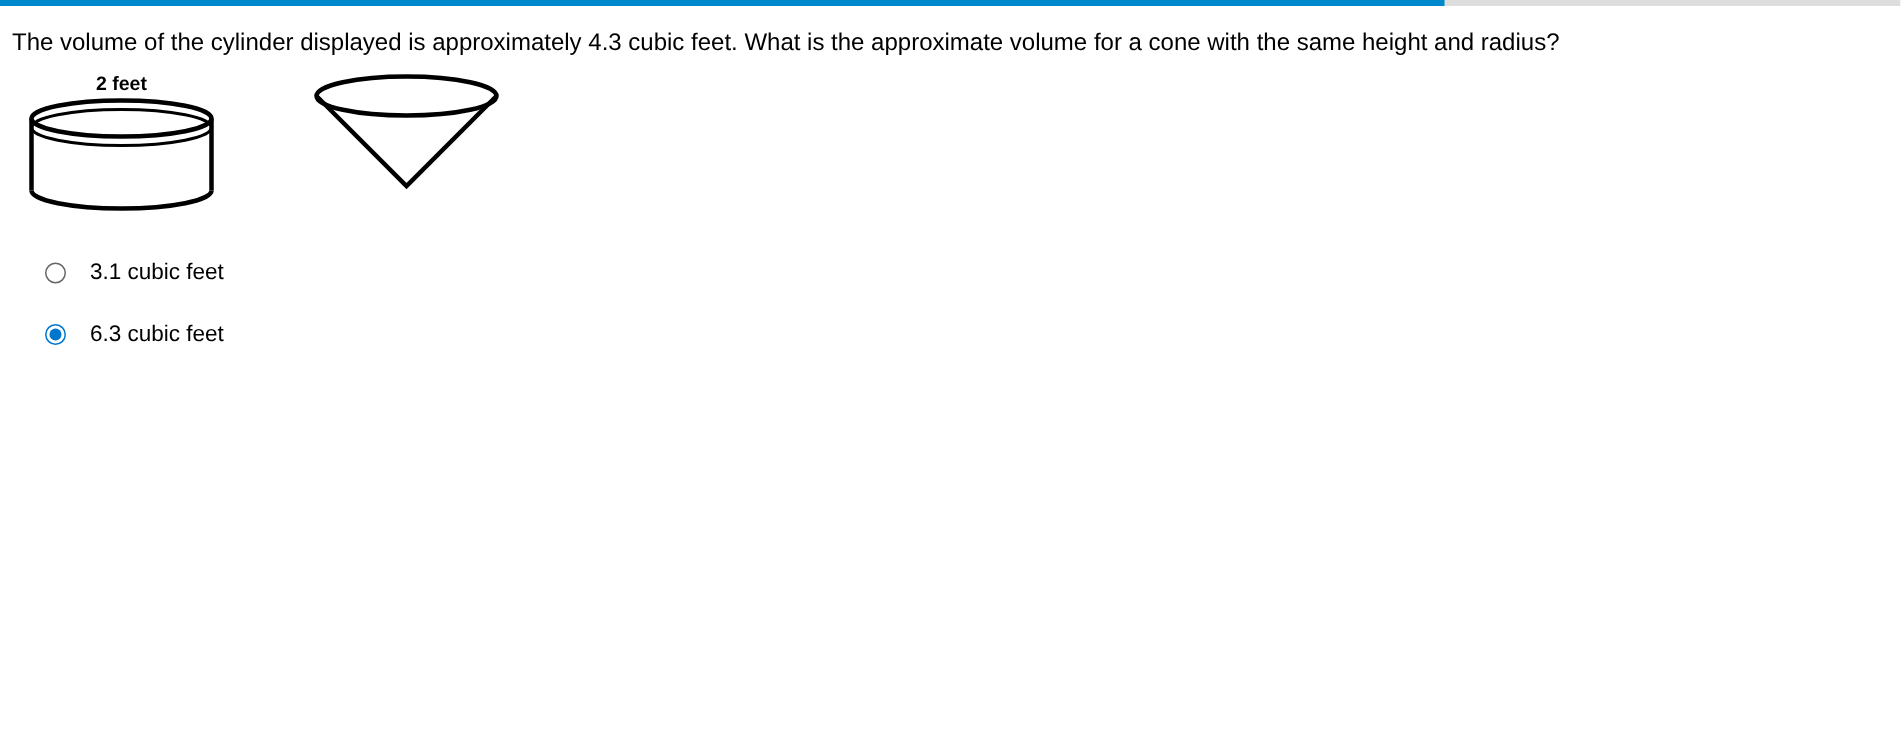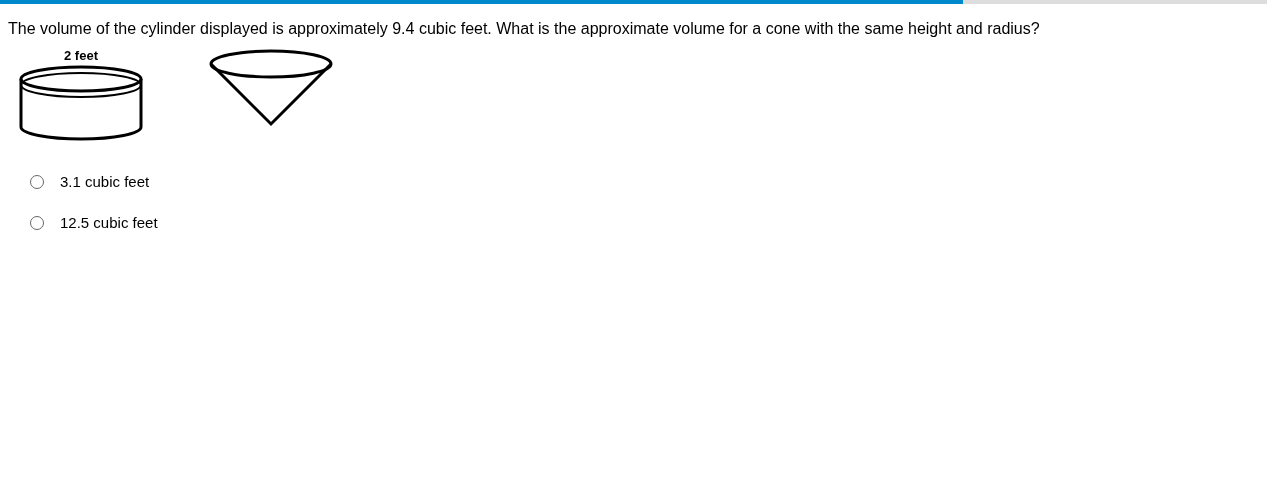--- a/index.html
+++ b/index.html
@@ -94,21 +94,21 @@
   </style>
 </head>
 <body>
 
 <div class="progress-bar">
   <div class="progress-fill"></div>
 </div>
 
 <div class="content">
   <p class="question-text">
-    <span>The volume of the cylinder displayed is </span><span class="italic">approximately</span><span> 9.4 cubic feet. What is the </span><span class="italic">approximate</span><span> volume for a cone with the same height and radius?</span>
+    <span>The volume of the cylinder displayed is </span><span class="italic">approximately</span><span> 4.3 cubic feet. What is the </span><span class="italic">approximate</span><span> volume for a cone with the same height and radius?</span>
   </p>
 
   <div class="figures">
     <div class="cylinder-wrap">
       <div class="figure-label">2 feet</div>
       <svg width="130" height="78" viewBox="0 0 130 78">
         <ellipse cx="65" cy="14" rx="60" ry="12" fill="none" stroke="#000" stroke-width="3"></ellipse>
         <ellipse cx="65" cy="20" rx="60" ry="12" fill="none" stroke="#000" stroke-width="2"></ellipse>
         <path d="M 5 14 L 5 62" fill="none" stroke="#000" stroke-width="3"></path>
         <path d="M 125 14 L 125 62" fill="none" stroke="#000" stroke-width="3"></path>
@@ -122,17 +122,17 @@
       </svg>
     </div>
   </div>
 
   <div class="options">
     <div class="option-row">
       <span class="radio"></span>
       <span class="option-label">3.1 cubic feet</span>
     </div>
     <div class="option-row">
-      <span class="radio"></span>
-      <span class="option-label">12.5 cubic feet</span>
+      <span class="radio selected"></span>
+      <span class="option-label">6.3 cubic feet</span>
     </div>
   </div>
 </div>
 
 </body></html>

